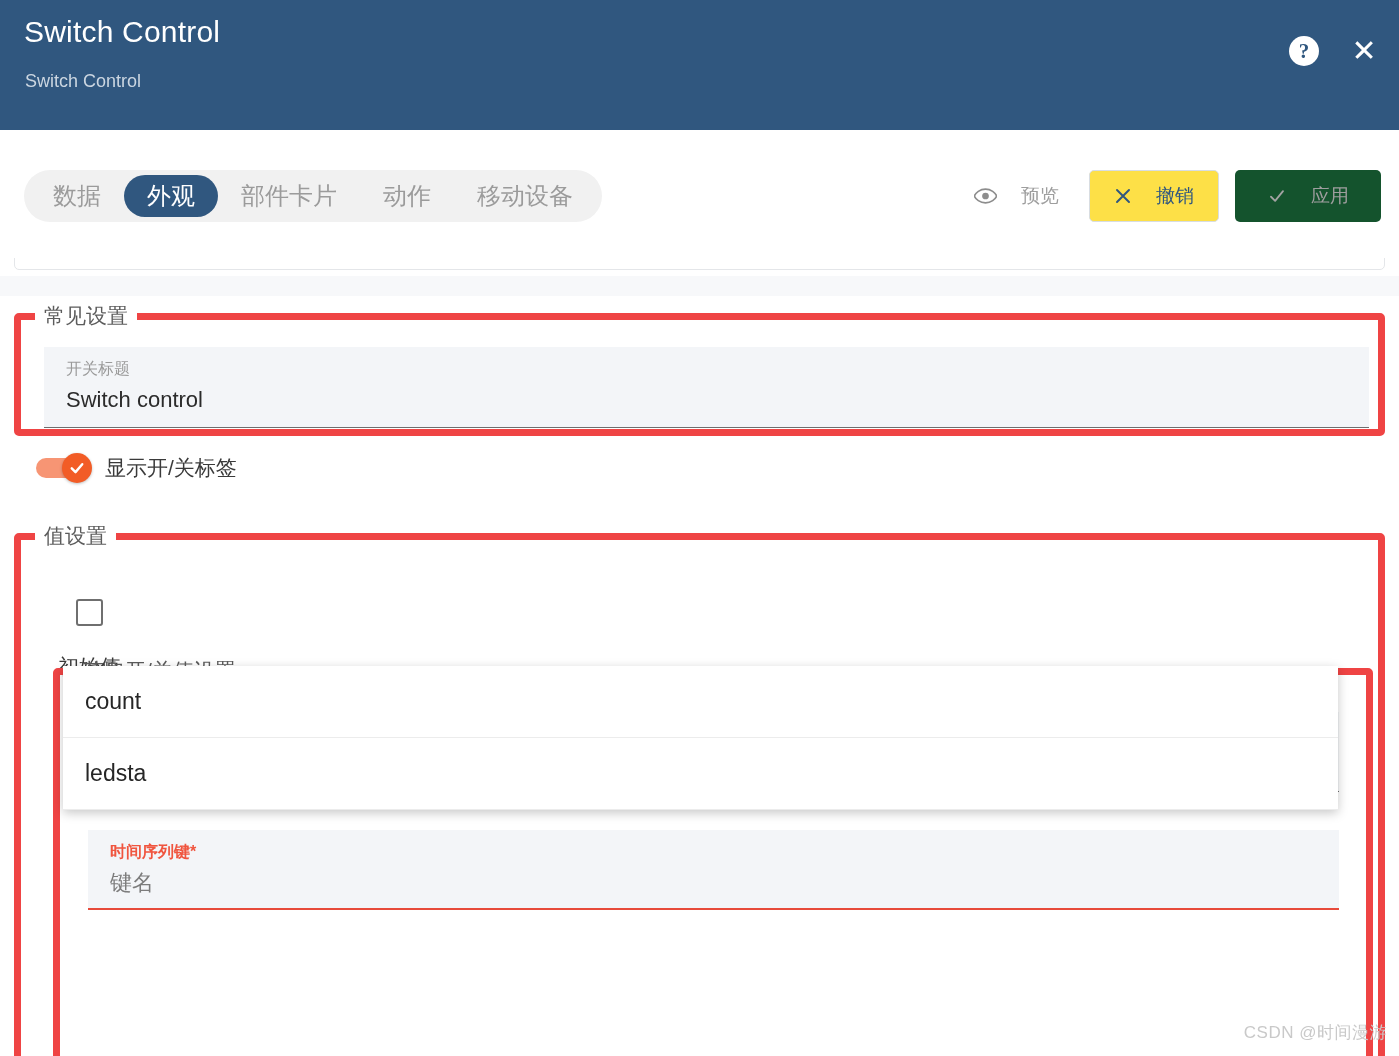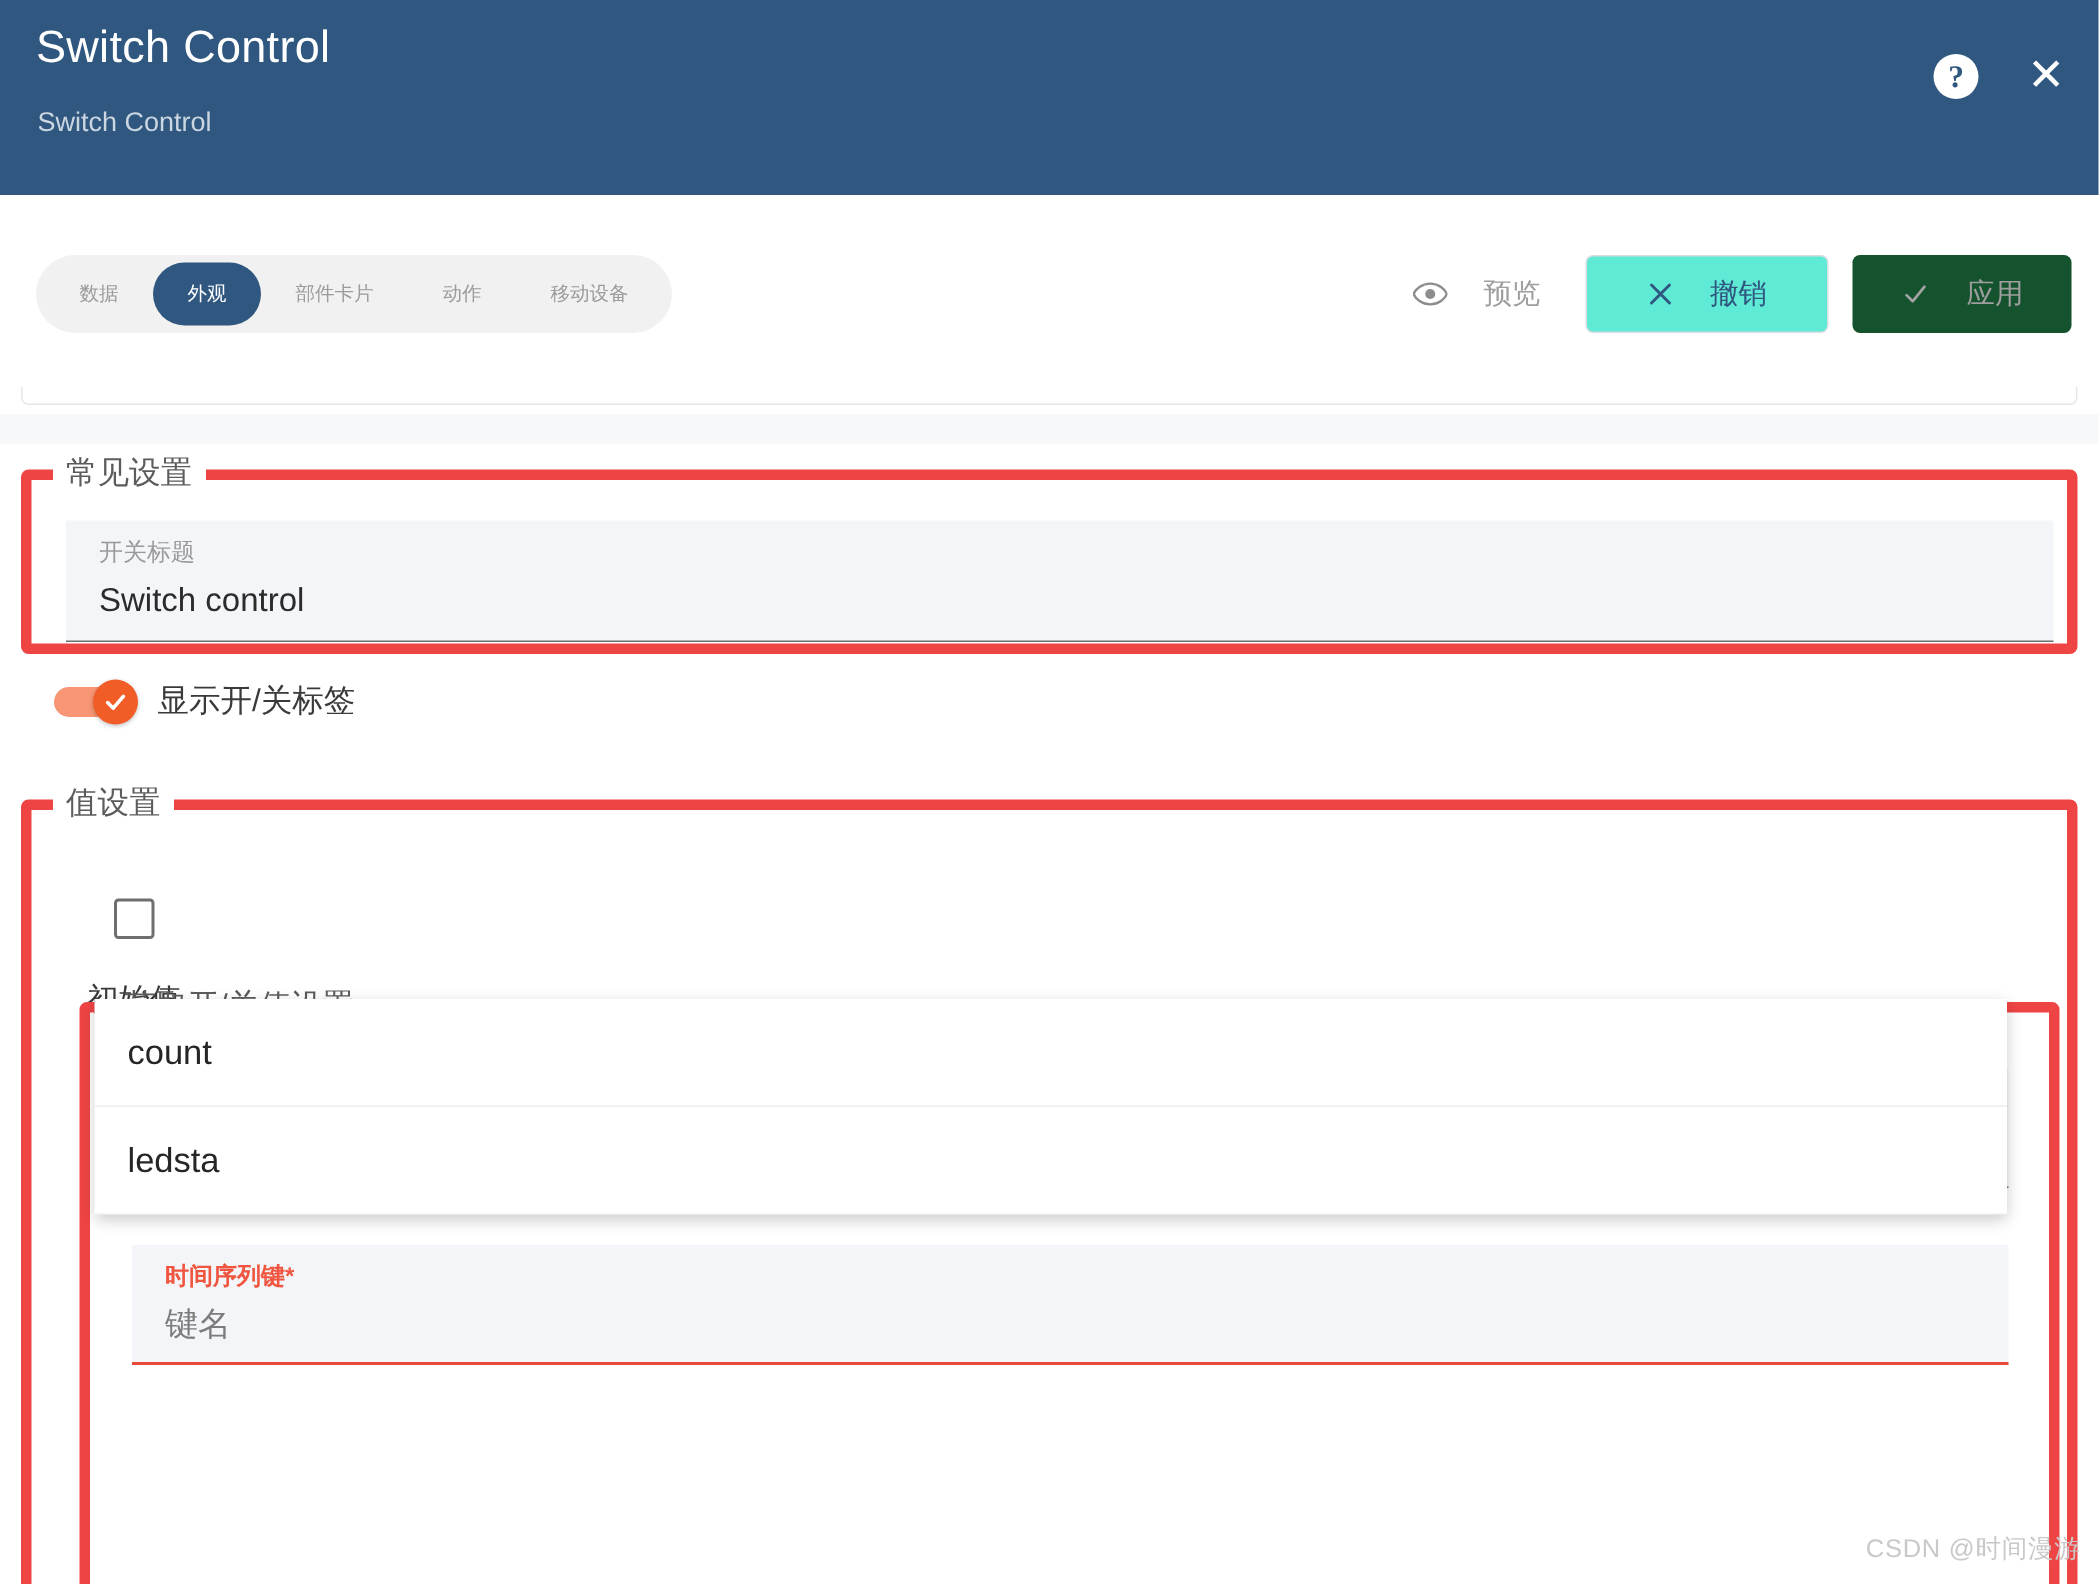--- a/index.html
+++ b/index.html
@@ -108,21 +108,21 @@
     padding: 0 6px;
     box-sizing: border-box;
   }
   .tab {
     height: 42px;
     padding: 0 23px;
     border-radius: 21px;
     display: flex;
     align-items: center;
     justify-content: center;
-    font-size: 13px;
+    font-size: 24px;
     color: #9b9b9b;
     cursor: pointer;
     white-space: nowrap;
     user-select: none;
   }
   .tab.active {
     background: #30577f;
     color: #ffffff;
   }
 
@@ -147,24 +147,24 @@
     white-space: nowrap;
     user-select: none;
   }
   .btn-preview {
     background: transparent;
     border: none;
     color: #9e9e9e;
     padding: 0 14px;
   }
   .btn-cancel {
-    background: #5eead4;
+    background: #fde047;
     border: 1px solid #d8dde2;
     color: #30577f;
-    padding: 0 40px;
+    padding: 0 24px;
     min-width: 122px;
   }
   .btn-apply {
     background: #14532d;
     border: none;
     color: #9e9e9e;
     padding: 0 24px;
     min-width: 146px;
   }
   .glyph { display: inline-flex; align-items: center; justify-content: center; }

